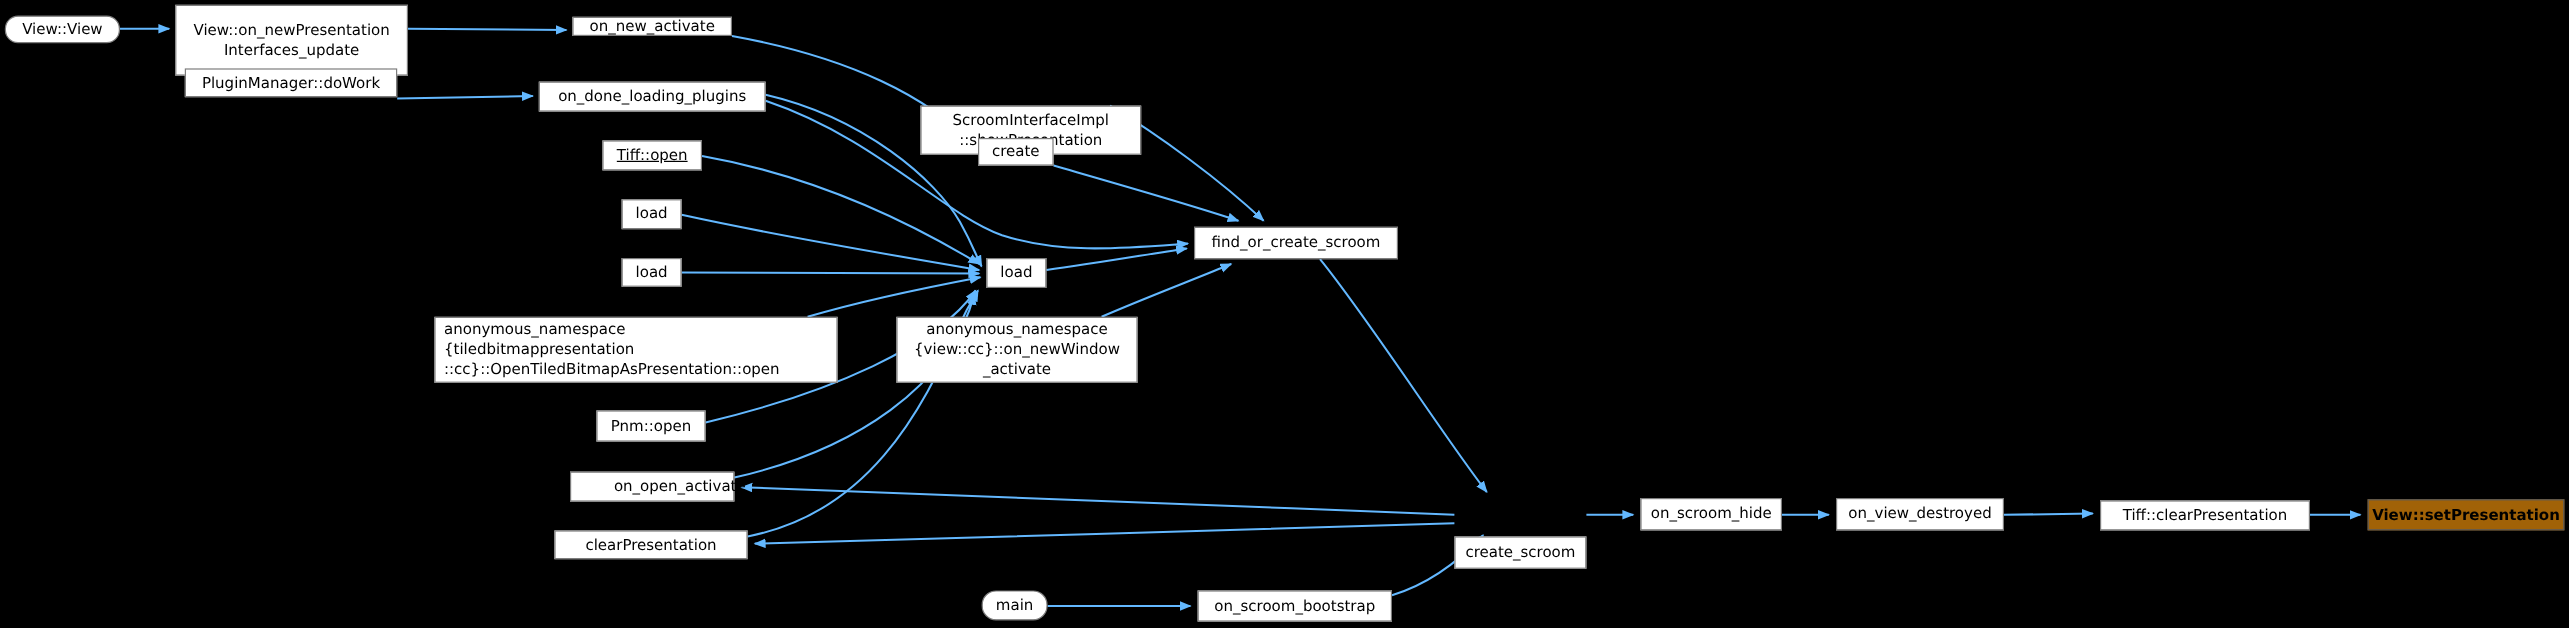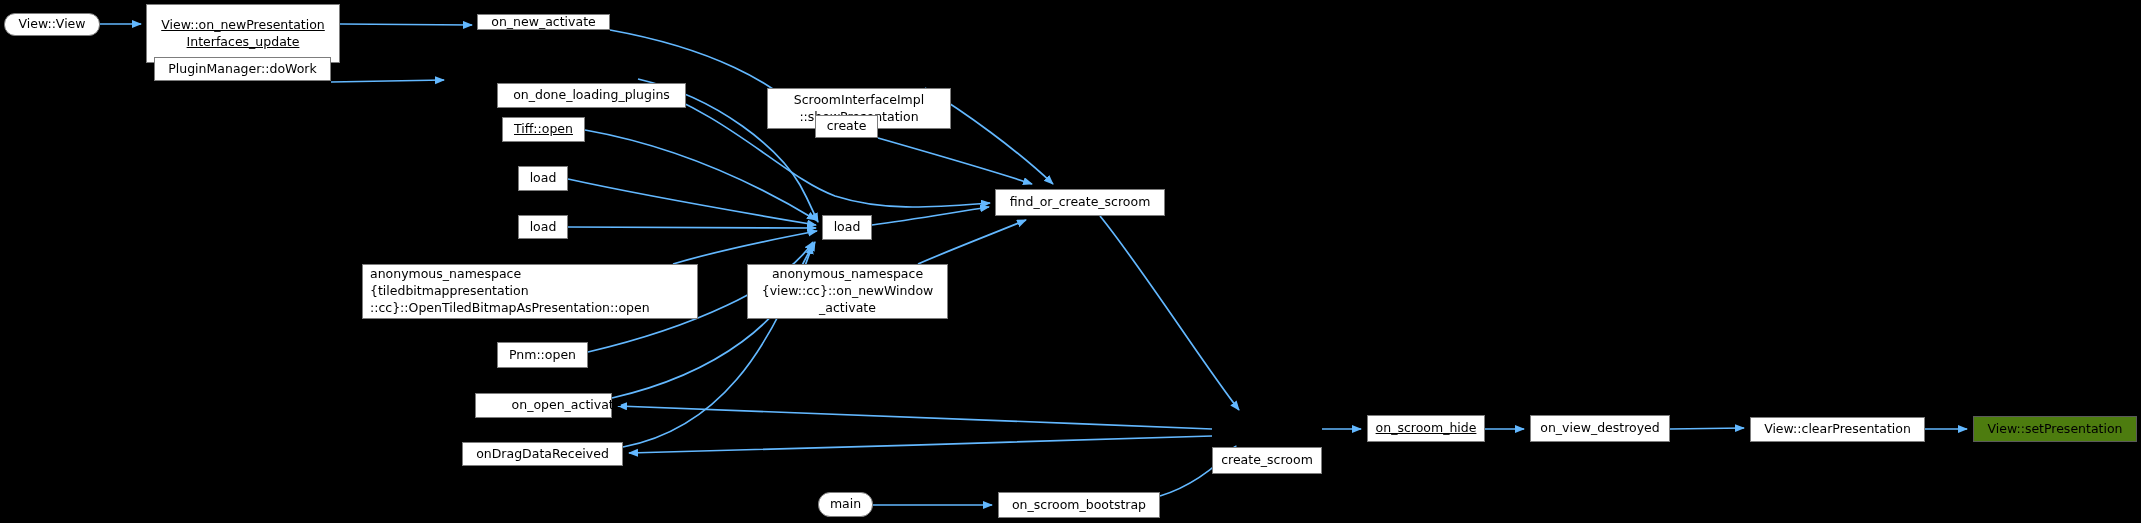--- a/index.html
+++ b/index.html
@@ -17,21 +17,21 @@
     display:flex;align-items:center;justify-content:center;
     background:#ffffff;
     border:1.4px solid #7d7d7d;
     color:#000;
     font-size:12.5px;line-height:1.34;
     white-space:pre-line;
     text-align:center;
     cursor:pointer;
   }
   .node.align-left{justify-content:flex-start;text-align:left;padding-left:7px;}
-  .node.highlight{background:#4d7c0f;border-color:#5a5a5a;cursor:default;}
+  .node.highlight{background:#a16207;border-color:#5a5a5a;cursor:default;font-weight:bold;}
 </style>
 </head>
 <body>
 
 <div id="canvas">
   <svg id="edges" width="2141" height="523" viewBox="0 0 2141 523" xmlns="http://www.w3.org/2000/svg">
     <defs>
       <marker id="arrow" markerWidth="11" markerHeight="9" refX="9" refY="4" orient="auto" markerUnits="userSpaceOnUse">
         <path d="M0,0 L10,4 L0,8 z" fill="#63b8ff"></path>
       </marker>
@@ -60,43 +60,43 @@
         <path d="M1160,496 C1196,485 1221,462 1236,446" marker-end="url(#arrow)"></path>
         <path d="M873,505 L992,505" marker-end="url(#arrow)"></path>
         <path d="M1322,429 L1361,429" marker-end="url(#arrow)"></path>
         <path d="M1485,429 L1524,429" marker-end="url(#arrow)"></path>
         <path d="M1670,429 L1744,428" marker-end="url(#arrow)"></path>
         <path d="M1925,429 L1967,429" marker-end="url(#arrow)"></path>
       </g>
   </svg>
   <div id="nodes">
       <div class="node" style="left: 4px; top: 13px; width: 96px; height: 23px; border-radius: 11px;">View::View</div>
-      <div class="node" style="left: 146px; top: 4px; width: 194px; height: 59px; text-decoration: underline;">View::on_newPresentation
+      <div class="node" style="left: 146px; top: 4px; width: 194px; height: 59px;">View::on_newPresentation
 Interfaces_update</div>
       <div class="node" style="left: 477px; top: 14px; width: 133px; height: 16px;">on_new_activate</div>
       <div class="node" style="left: 154px; top: 57px; width: 177px; height: 24px;">PluginManager::doWork</div>
-      <div class="node" style="left: 449px; top: 83px; width: 189px; height: 25px; margin-left: 48px;">on_done_loading_plugins</div>
+      <div class="node" style="left: 449px; top: 68px; width: 189px; height: 25px;">on_done_loading_plugins</div>
       <div class="node" style="left: 767px; top: 48px; width: 184px; height: 41px; margin-top: 40px;">ScroomInterfaceImpl
 ::showPresentation</div>
       <div class="node" style="left: 502px; top: 117px; width: 83px; height: 25px; text-decoration: underline;">Tiff::open</div>
       <div class="node" style="left: 815px; top: 115px; width: 63px; height: 23px;">create</div>
       <div class="node" style="left: 518px; top: 166px; width: 50px; height: 25px;">load</div>
       <div class="node" style="left: 518px; top: 215px; width: 50px; height: 24px;">load</div>
       <div class="node" style="left: 822px; top: 215px; width: 50px; height: 25px;">load</div>
       <div class="node" style="left: 995px; top: 189px; width: 170px; height: 27px;">find_or_create_scroom</div>
       <div class="node align-left" style="left: 362px; top: 264px; width: 336px; height: 55px;">anonymous_namespace
 {tiledbitmappresentation
 ::cc}::OpenTiledBitmapAsPresentation::open</div>
       <div class="node" style="left: 747px; top: 264px; width: 201px; height: 55px;">anonymous_namespace
 {view::cc}::on_newWindow
 _activate</div>
       <div class="node" style="left: 497px; top: 342px; width: 91px; height: 26px;">Pnm::open</div>
       <div class="node" style="left: 475px; top: 393px; width: 137px; height: 25px; padding-left: 46px;">on_open_activate</div>
-      <div class="node" style="left: 462px; top: 442px; width: 161px; height: 24px;">onDragDataReceived</div>
+      <div class="node" style="left: 462px; top: 442px; width: 161px; height: 24px;">clearPresentation</div>
       <div class="node" style="left: 1212px; top: 415px; width: 110px; height: 27px; margin-top: 32px;">create_scroom</div>
-      <div class="node" style="left: 1367px; top: 415px; width: 118px; height: 27px; text-decoration: underline;">on_scroom_hide</div>
+      <div class="node" style="left: 1367px; top: 415px; width: 118px; height: 27px;">on_scroom_hide</div>
       <div class="node" style="left: 1530px; top: 415px; width: 140px; height: 27px;">on_view_destroyed</div>
-      <div class="node" style="left: 1750px; top: 417px; width: 175px; height: 25px;">View::clearPresentation</div>
+      <div class="node" style="left: 1750px; top: 417px; width: 175px; height: 25px;">Tiff::clearPresentation</div>
       <div class="node highlight" style="left: 1973px; top: 416px; width: 164px; height: 26px;">View::setPresentation</div>
       <div class="node" style="left: 818px; top: 492px; width: 55px; height: 25px; border-radius: 12px;">main</div>
       <div class="node" style="left: 998px; top: 492px; width: 162px; height: 26px;">on_scroom_bootstrap</div>
     </div>
 </div>
 
 </body></html>

